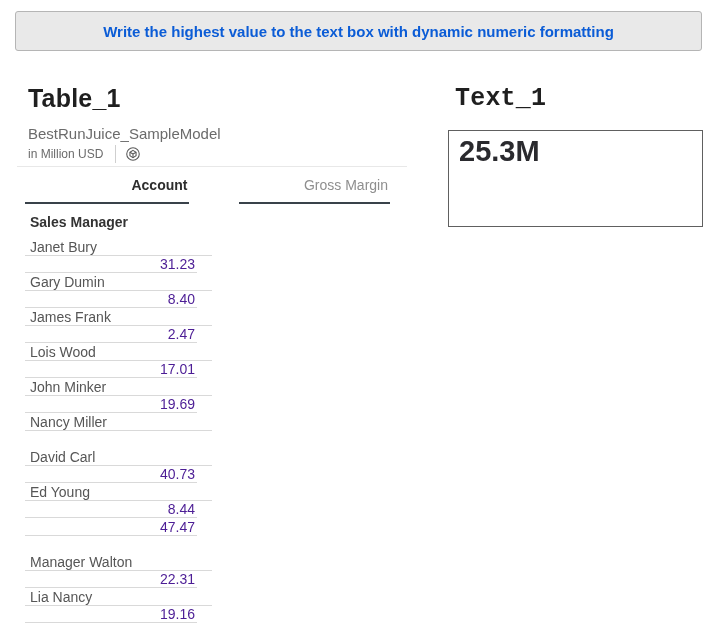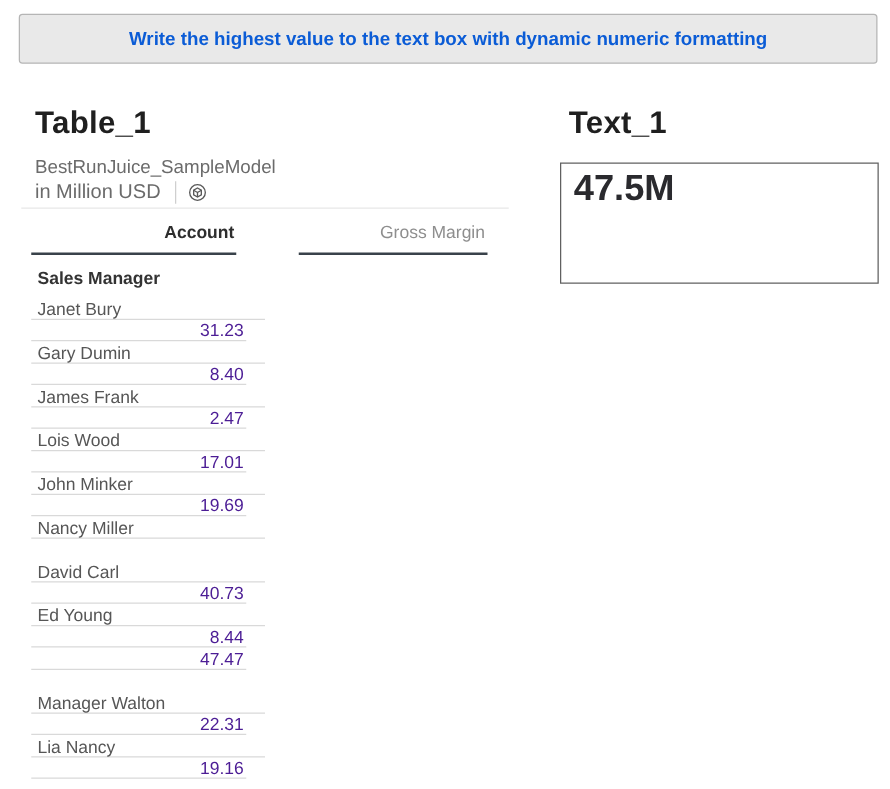--- a/index.html
+++ b/index.html
@@ -31,35 +31,35 @@
   
   .widget-title {
     position: absolute;
     top: 84px;
     font-size: 25px;
     font-weight: bold;
     color: #1f1f1f;
     letter-spacing: 0.2px;
   }
   .table-title { left: 28px; text-align: center; }
-  .text-title  { left: 455px; }
+  .text-title  { left: 455px; font-family: Liberation Mono, monospace; }
 
   
   .table-subtitle {
     position: absolute;
     left: 28px; top: 125px;
     font-size: 15px;
     color: #6b6b6b;
   }
   .table-meta {
     position: absolute;
     left: 28px; top: 144px;
     height: 20px;
     display: flex; align-items: center;
-    font-size: 16px;
+    font-size: 12px;
     color: #6b6b6b;
   }
   .meta-divider {
     width: 1px; height: 18px;
     background: #cfcfcf;
     margin: 0 9px 0 12px;
   }
   .model-icon { display: inline-flex; cursor: pointer; }
   .table-separator {
     position: absolute;
@@ -221,14 +221,14 @@
     <div class="cell-a">Lia Nancy</div>
     <div class="gap"></div>
     <div class="cell-v">19.16</div>
   </div>
 </div>
 </div>
 
 <div class="widget-title text-title">Text_1</div>
 
 <div class="text-box">
-  <div class="value">47.5M</div>
+  <div class="value">25.3M</div>
 </div>
 
 </body></html>

